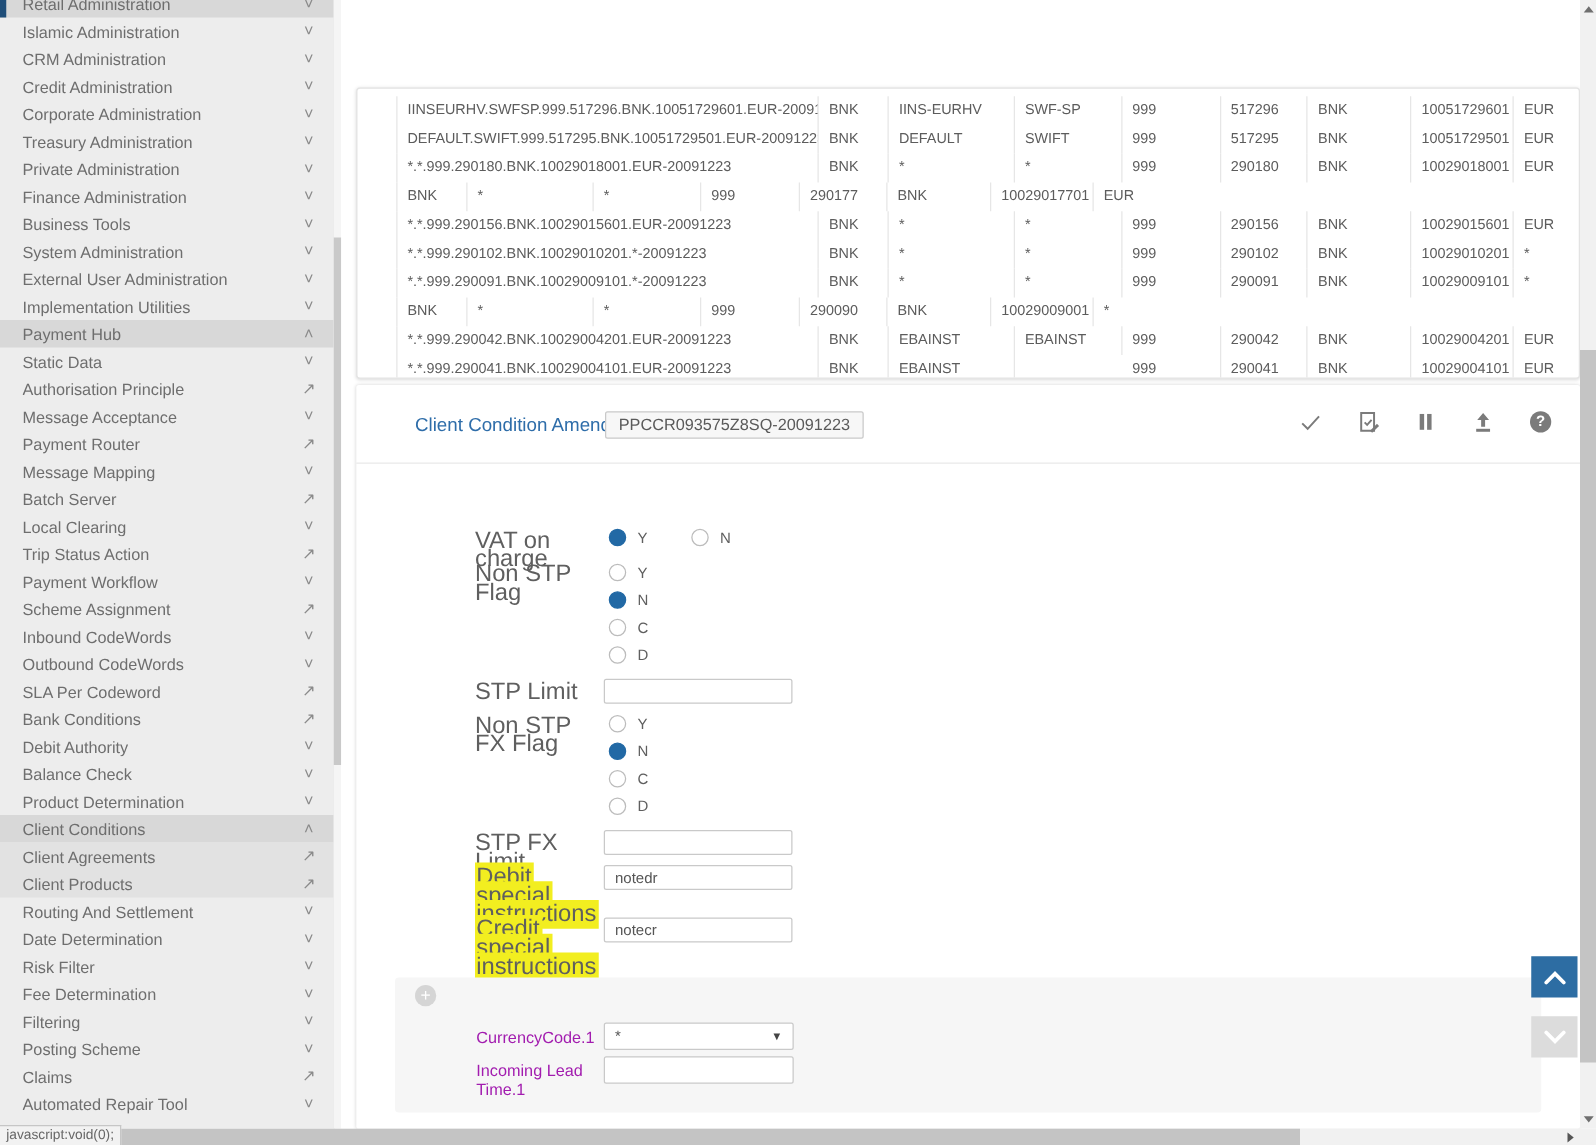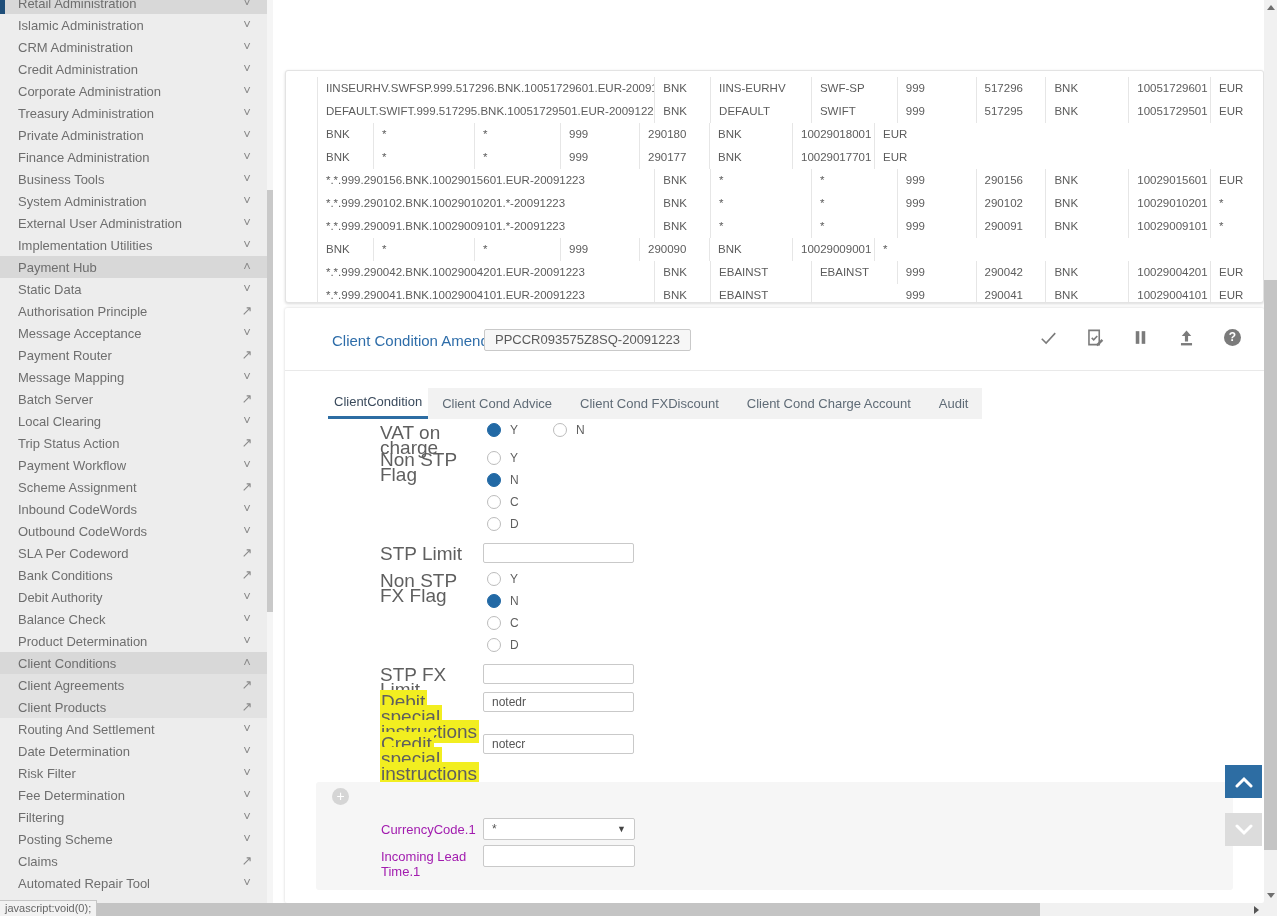--- a/index.html
+++ b/index.html
@@ -283,20 +283,21 @@
         <div class="tcell" style="width: 101px;">DEFAULT</div>
         <div class="tcell" style="width: 86px;">SWIFT</div>
         <div class="tcell" style="width: 79px;">999</div>
         <div class="tcell" style="width: 70px;">517295</div>
         <div class="tcell" style="width: 83px;">BNK</div>
         <div class="tcell" style="width: 82px;">10051729501</div>
         <div class="tcell" style="width: 52px;">EUR</div>
       </div>
       <div class="trow">
         <div class="tcell" style="width: 32px;"></div>
+        <div class="tcell" style="width: 338px;">*.*.999.290180.BNK.10029018001.EUR-20091223</div>
         <div class="tcell" style="width: 56px;">BNK</div>
         <div class="tcell" style="width: 101px;">*</div>
         <div class="tcell" style="width: 86px;">*</div>
         <div class="tcell" style="width: 79px;">999</div>
         <div class="tcell" style="width: 70px;">290180</div>
         <div class="tcell" style="width: 83px;">BNK</div>
         <div class="tcell" style="width: 82px;">10029018001</div>
         <div class="tcell" style="width: 52px;">EUR</div>
       </div>
       <div class="trow">
@@ -413,27 +414,20 @@
           <rect x="5" y="19" width="14" height="3"></rect>
       </svg>
     </span>
     <span class="tbtn">
       <span class="help-circle">?</span>
     </span>
   </div>
 
   <div class="divider"></div>
 
-  <div class="tabs">
-    <div class="tab active">ClientCondition</div>
-      <div class="tab">Client Cond Advice</div>
-      <div class="tab">Client Cond FXDiscount</div>
-      <div class="tab">Client Cond Charge Account</div>
-      <div class="tab">Audit</div>
-  </div>
 
   <div class="f-label" style="top:117px">VAT on charge</div>
   <div class="radio-row" style="top:111px">
     <label class="ropt">
       <span class="radio selected"></span>
       <span class="rlbl">Y</span>
     </label>
       <label class="ropt">
       <span class="radio"></span>
       <span class="rlbl">N</span>

